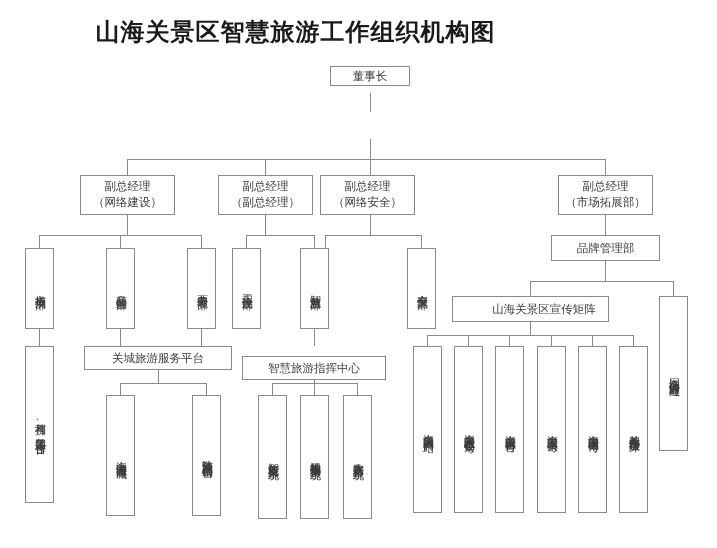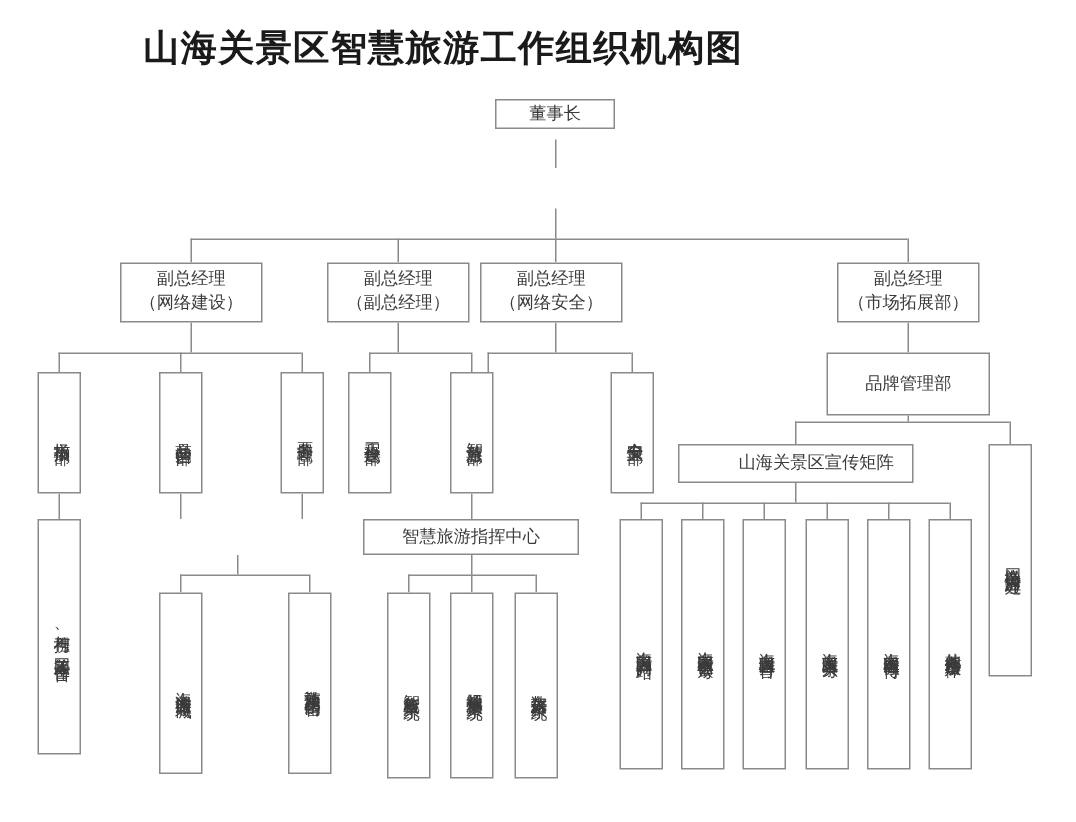--- a/index.html
+++ b/index.html
@@ -119,46 +119,47 @@
   <div class="line v" style="left:421px; top:235px; height:13px;"></div>
 
   <div class="node v" style="left:25px; top:248px; width:29px; height:81px;">市场拓展部</div>
   <div class="node v" style="left:106px; top:248px; width:29px; height:81px;">商品运营部</div>
   <div class="node v" style="left:187px; top:248px; width:29px; height:81px;">票务管理部</div>
   <div class="node v" style="left:232px; top:248px; width:29px; height:81px;">工程建设部</div>
   <div class="node v" style="left:300px; top:248px; width:29px; height:81px;">智慧旅游部</div>
   <div class="node v" style="left:407px; top:248px; width:29px; height:81px;">安全保卫部</div>
 
   <div class="line v" style="left:605px; top:215px; height:20px;"></div>
-  <div class="node h" style="left:551px; top:235px; width:109px; height:42px;">品牌管理部</div>
+  <div class="node h" style="left:551px; top:235px; width:109px; height:26px;">品牌管理部</div>
 
   <div class="line v" style="left:605px; top:261px; height:20px;"></div>
   <div class="line h" style="left:530px; top:281px; width:143px;"></div>
   <div class="line v" style="left:530px; top:281px; height:15px;"></div>
   <div class="line v" style="left:673px; top:281px; height:15px;"></div>
 
   <div class="node h" style="left:452px; top:296px; width:157px; height:26px;padding-left:29px;">山海关景区宣传矩阵</div>
   <div class="node v" style="left:659px; top:296px; width:29px; height:155px;">网络舆情应对处理</div>
 
   <div class="line v" style="left:39px; top:329px; height:17px;"></div>
   <div class="node v" style="left:25px; top:346px; width:29px; height:157px;">与携程、美团等平台合作</div>
 
   <div class="line v" style="left:120px; top:329px; height:17px;"></div>
   <div class="line v" style="left:201px; top:329px; height:17px;"></div>
+  <div class="node h" style="left:84px; top:346px; width:148px; height:24px;">关城旅游服务平台</div>
 
   <div class="line v" style="left:158px; top:370px; height:13px;"></div>
   <div class="line h" style="left:120px; top:383px; width:86px;"></div>
   <div class="line v" style="left:120px; top:383px; height:12px;"></div>
   <div class="line v" style="left:206px; top:383px; height:12px;"></div>
 
   <div class="node v" style="left:106px; top:395px; width:29px; height:121px;">山海关旅游微商城</div>
   <div class="node v" style="left:192px; top:395px; width:29px; height:121px;">旅游预约及门票销售</div>
 
   <div class="line v" style="left:314px; top:329px; height:17px;"></div>
-  <div class="node h" style="left:242px; top:346px; width:144px; height:24px;">智慧旅游指挥中心</div>
+  <div class="node h" style="left:242px; top:356px; width:144px; height:24px;">智慧旅游指挥中心</div>
 
   <div class="line v" style="left:314px; top:370px; height:13px;"></div>
   <div class="line h" style="left:272px; top:383px; width:85px;"></div>
   <div class="line v" style="left:272px; top:383px; height:12px;"></div>
   <div class="line v" style="left:314px; top:383px; height:12px;"></div>
   <div class="line v" style="left:357px; top:383px; height:12px;"></div>
 
   <div class="node v" style="left:258px; top:395px; width:29px; height:124px;">智能售检票系统</div>
   <div class="node v" style="left:300px; top:395px; width:29px; height:124px;">视频检测预警系统</div>
   <div class="node v" style="left:343px; top:395px; width:29px; height:124px;">大数据分析系统</div>

